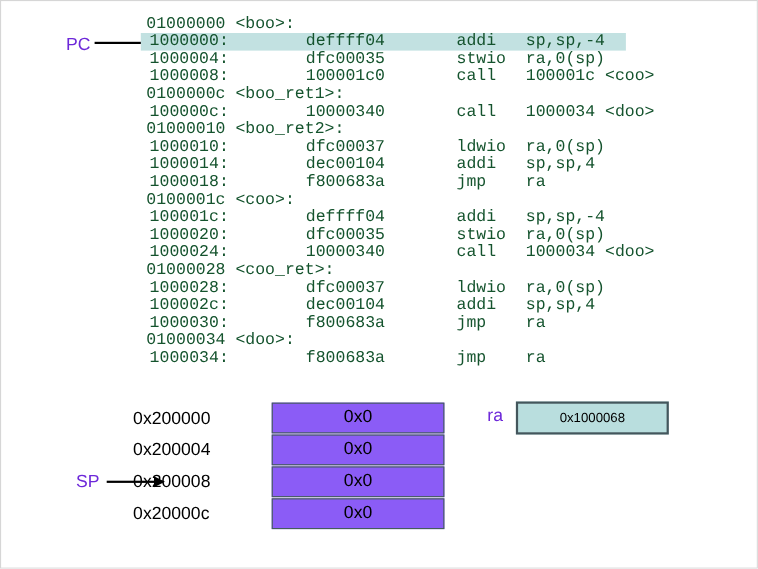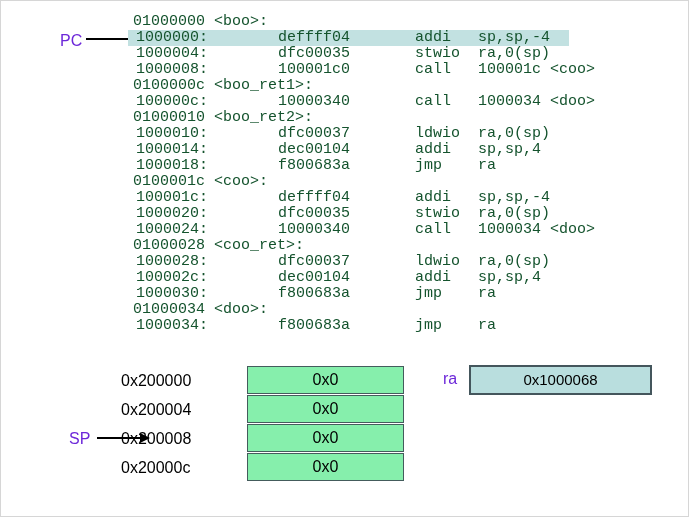--- a/index.html
+++ b/index.html
@@ -31,27 +31,27 @@
                  border-left:10px solid #000;
                  border-top:5px solid transparent; border-bottom:5px solid transparent; }
   .pc-shaft { left:85px; top:37px; width:49px; }
   .pc-head  { left:134px; top:33px; }
   .sp-shaft { left:96px; top:436px; width:43px; }
   .sp-head  { left:139px; top:432px; }
   
   .stack-addr { position:absolute; left:120px; width:117px; height:29px;
                 line-height:29px; text-align:left; font-size:16px; }
   .stack-cell { position:absolute; left:246px; width:157px; height:28px;
-                background:#86efac; border:1px solid #445c5c; box-sizing:border-box;
+                background:#8b5cf6; border:1px solid #445c5c; box-sizing:border-box;
                 line-height:26px; text-align:center; font-size:16px; }
   
   .ra-label { left:442px; top:369px; }
-  .ra-box { position:absolute; left:468px; top:364px; width:183px; height:30px;
+  .ra-box { position:absolute; left:468px; top:364px; width:139px; height:30px;
             background:#b9dede; border:2px solid #44565c; box-sizing:border-box;
-            line-height:26px; text-align:center; font-size:15px; }
+            line-height:26px; text-align:center; font-size:12px; }
 </style>
 </head>
 <body>
 
 <div class="canvas">
 
   <span class="side-label pc-label">PC</span>
   <div class="arrow-shaft pc-shaft"></div>
   <div class="arrow-head pc-head"></div>
 

